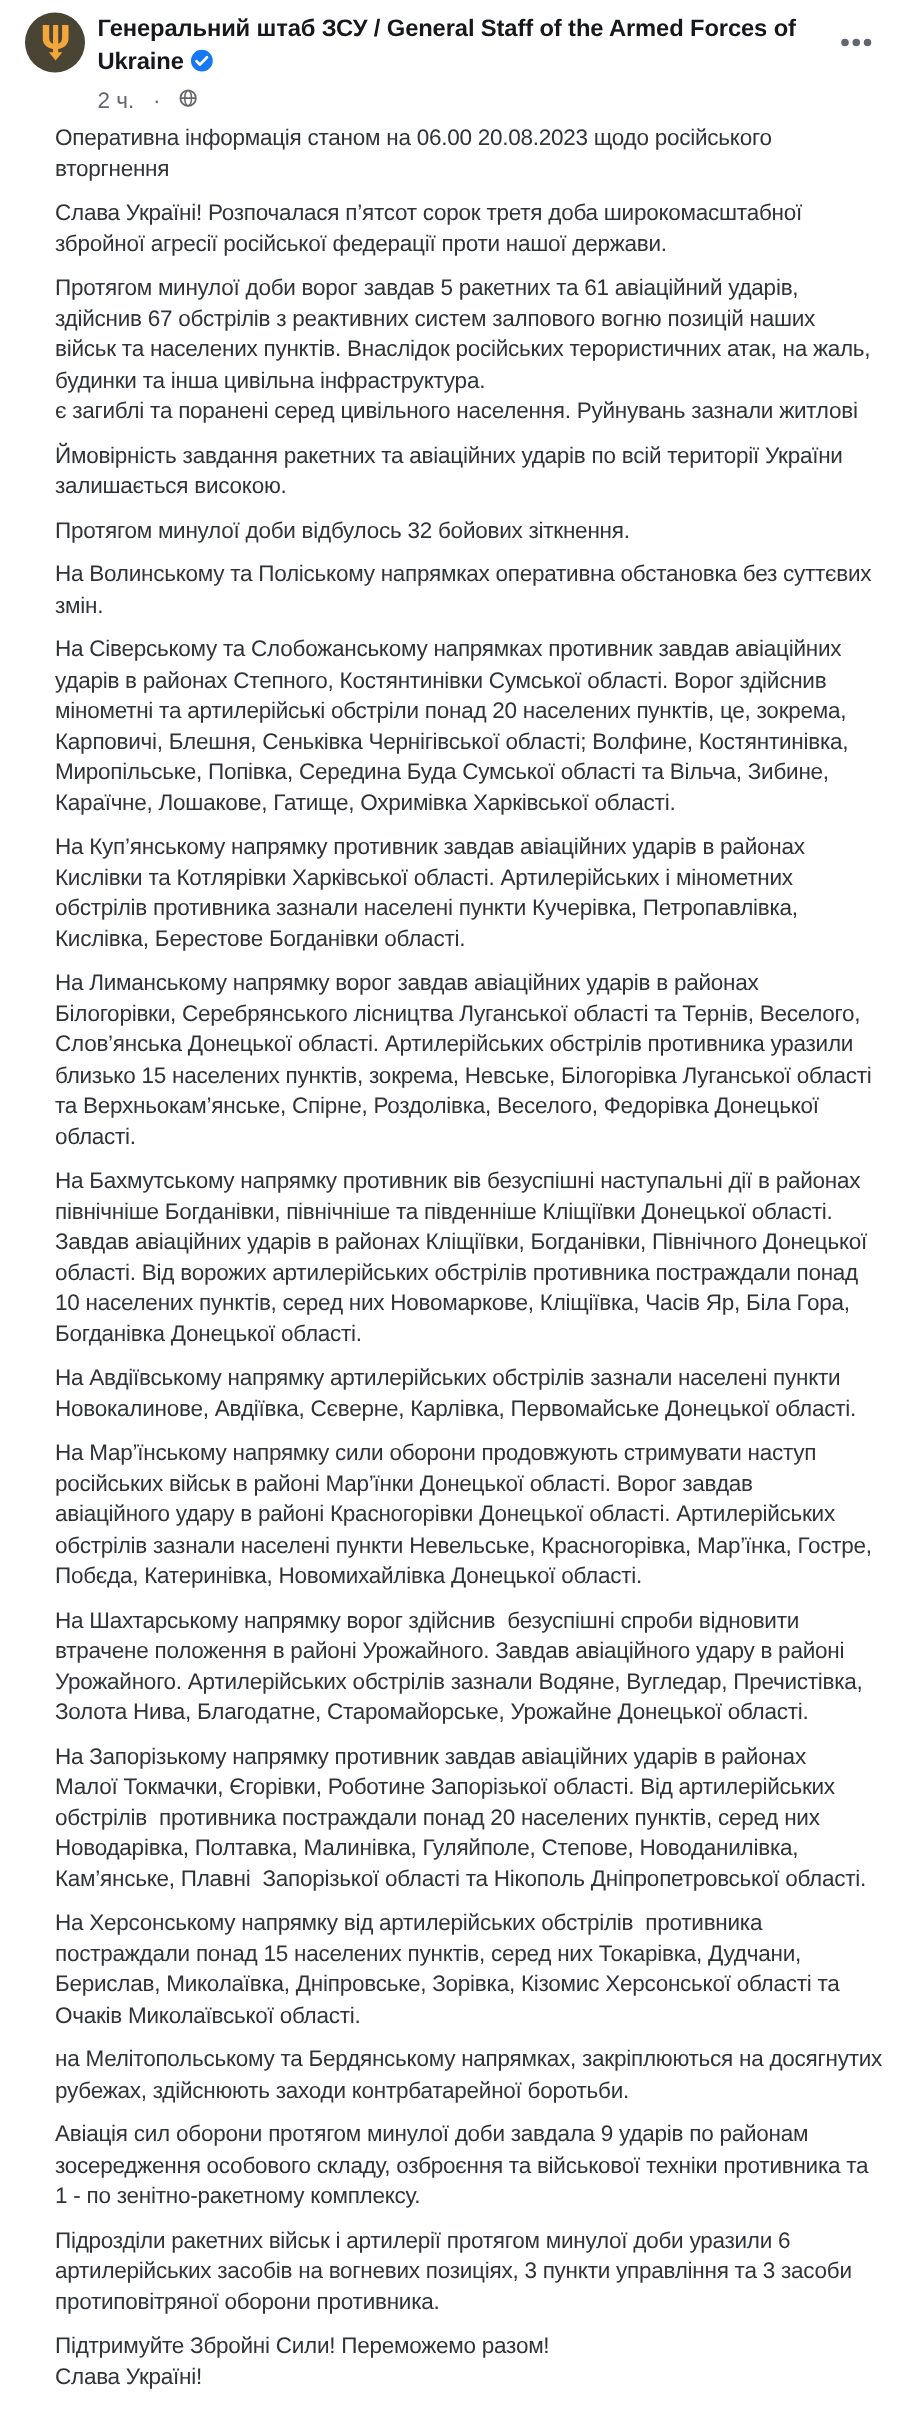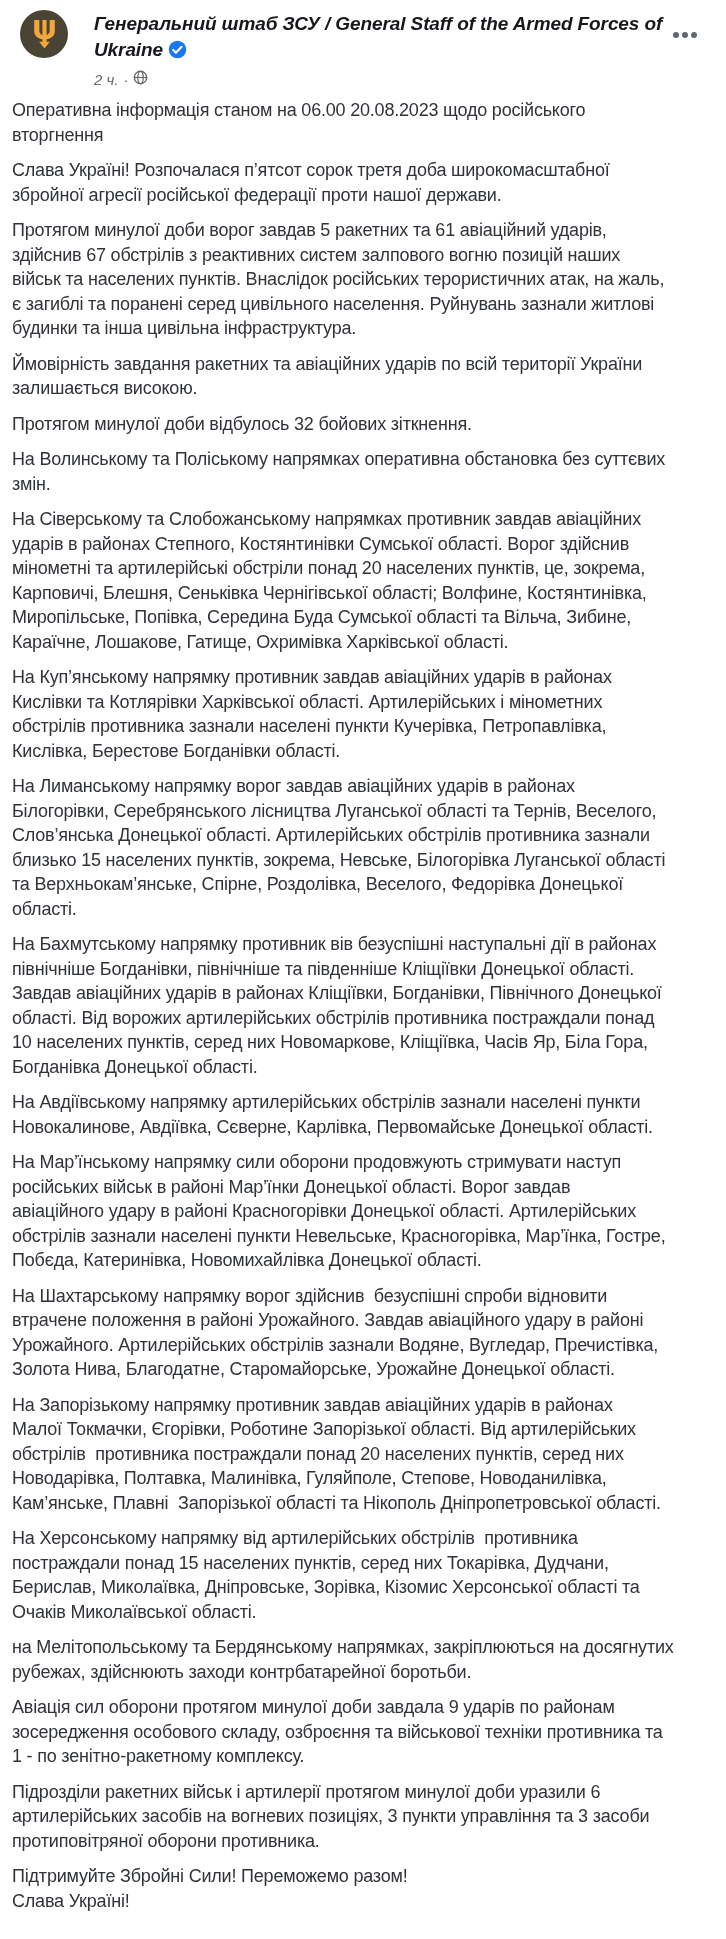--- a/index.html
+++ b/index.html
@@ -22,45 +22,46 @@
 
   
   .header{position:relative;padding:10px 20px 0 20px;display:flex;align-items:flex-start;}
   .avatar{
     width:48px;height:48px;border-radius:50%;
     background:var(--c-avatar);
     display:flex;align-items:center;justify-content:center;
     flex:0 0 48px;cursor:pointer;
   }
   .avatar svg{display:block;}
-  .hmeta{margin-left:26px;padding-top:1px;font-style:italic;}
+  .hmeta{margin-left:10px;padding-top:1px;}
   .page-title{
     width:585px;
     font-size:19px;font-weight:600;line-height:26px;
     letter-spacing:-0.1px;color:var(--c-title);cursor:pointer;
   }
   .badge{display:inline-block;vertical-align:-3px;margin-left:5px;}
   .timestamp{
-    margin-top:3px;display:flex;align-items:center;gap:5px;
-    font-size:15px;color:var(--c-secondary);line-height:20px;
+    margin-top:3px;display:flex;align-items:center;gap:15px;
+    font-size:18px;color:var(--c-secondary);line-height:20px;
   }
   .timestamp .time{cursor:pointer;}
   .dotsep{color:var(--c-secondary);}
   .globe{display:block;margin-top:1px;}
   .more{
     position:absolute;top:22px;right:24px;
     width:34px;height:24px;display:flex;align-items:center;justify-content:center;
     cursor:pointer;border-radius:6px;
   }
 
   
   .body{
     padding:8px 14px 0 12px;
     font-size:18px;letter-spacing:-0.2px;
     color:var(--c-text);
+    margin-left:32px;
   }
   .para + .para{margin-top:11px;}
   .line{
     white-space:pre;
     height:24.5px;line-height:24.5px;
   }
 </style>
 </head>
 <body>
 
@@ -112,22 +113,22 @@
         <div class="line">вторгнення</div>
       </div>
       <div class="para">
         <div class="line">Слава Україні! Розпочалася п’ятсот сорок третя доба широкомасштабної</div>
         <div class="line">збройної агресії російської федерації проти нашої держави.</div>
       </div>
       <div class="para">
         <div class="line">Протягом минулої доби ворог завдав 5 ракетних та 61 авіаційний ударів,</div>
         <div class="line">здійснив 67 обстрілів з реактивних систем залпового вогню позицій наших</div>
         <div class="line">військ та населених пунктів. Внаслідок російських терористичних атак, на жаль,</div>
+        <div class="line">будинки та інша цивільна інфраструктура.</div>
         <div class="line">є загиблі та поранені серед цивільного населення. Руйнувань зазнали житлові</div>
-        <div class="line">будинки та інша цивільна інфраструктура.</div>
       </div>
       <div class="para">
         <div class="line">Ймовірність завдання ракетних та авіаційних ударів по всій території України</div>
         <div class="line">залишається високою.</div>
       </div>
       <div class="para">
         <div class="line">Протягом минулої доби відбулось 32 бойових зіткнення.</div>
       </div>
       <div class="para">
         <div class="line">На Волинському та Поліському напрямках оперативна обстановка без суттєвих</div>
@@ -143,21 +144,21 @@
       </div>
       <div class="para">
         <div class="line">На Куп’янському напрямку противник завдав авіаційних ударів в районах</div>
         <div class="line">Кислівки та Котлярівки Харківської області. Артилерійських і мінометних</div>
         <div class="line">обстрілів противника зазнали населені пункти Кучерівка, Петропавлівка,</div>
         <div class="line">Кислівка, Берестове Богданівки області.</div>
       </div>
       <div class="para">
         <div class="line">На Лиманському напрямку ворог завдав авіаційних ударів в районах</div>
         <div class="line">Білогорівки, Серебрянського лісництва Луганської області та Тернів, Веселого,</div>
-        <div class="line">Слов’янська Донецької області. Артилерійських обстрілів противника зазнали</div>
+        <div class="line">Слов’янська Донецької області. Артилерійських обстрілів противника уразили</div>
         <div class="line">близько 15 населених пунктів, зокрема, Невське, Білогорівка Луганської області</div>
         <div class="line">та Верхньокам’янське, Спірне, Роздолівка, Веселого, Федорівка Донецької</div>
         <div class="line">області.</div>
       </div>
       <div class="para">
         <div class="line">На Бахмутському напрямку противник вів безуспішні наступальні дії в районах</div>
         <div class="line">північніше Богданівки, північніше та південніше Кліщіївки Донецької області.</div>
         <div class="line">Завдав авіаційних ударів в районах Кліщіївки, Богданівки, Північного Донецької</div>
         <div class="line">області. Від ворожих артилерійських обстрілів противника постраждали понад</div>
         <div class="line">10 населених пунктів, серед них Новомаркове, Кліщіївка, Часів Яр, Біла Гора,</div>

